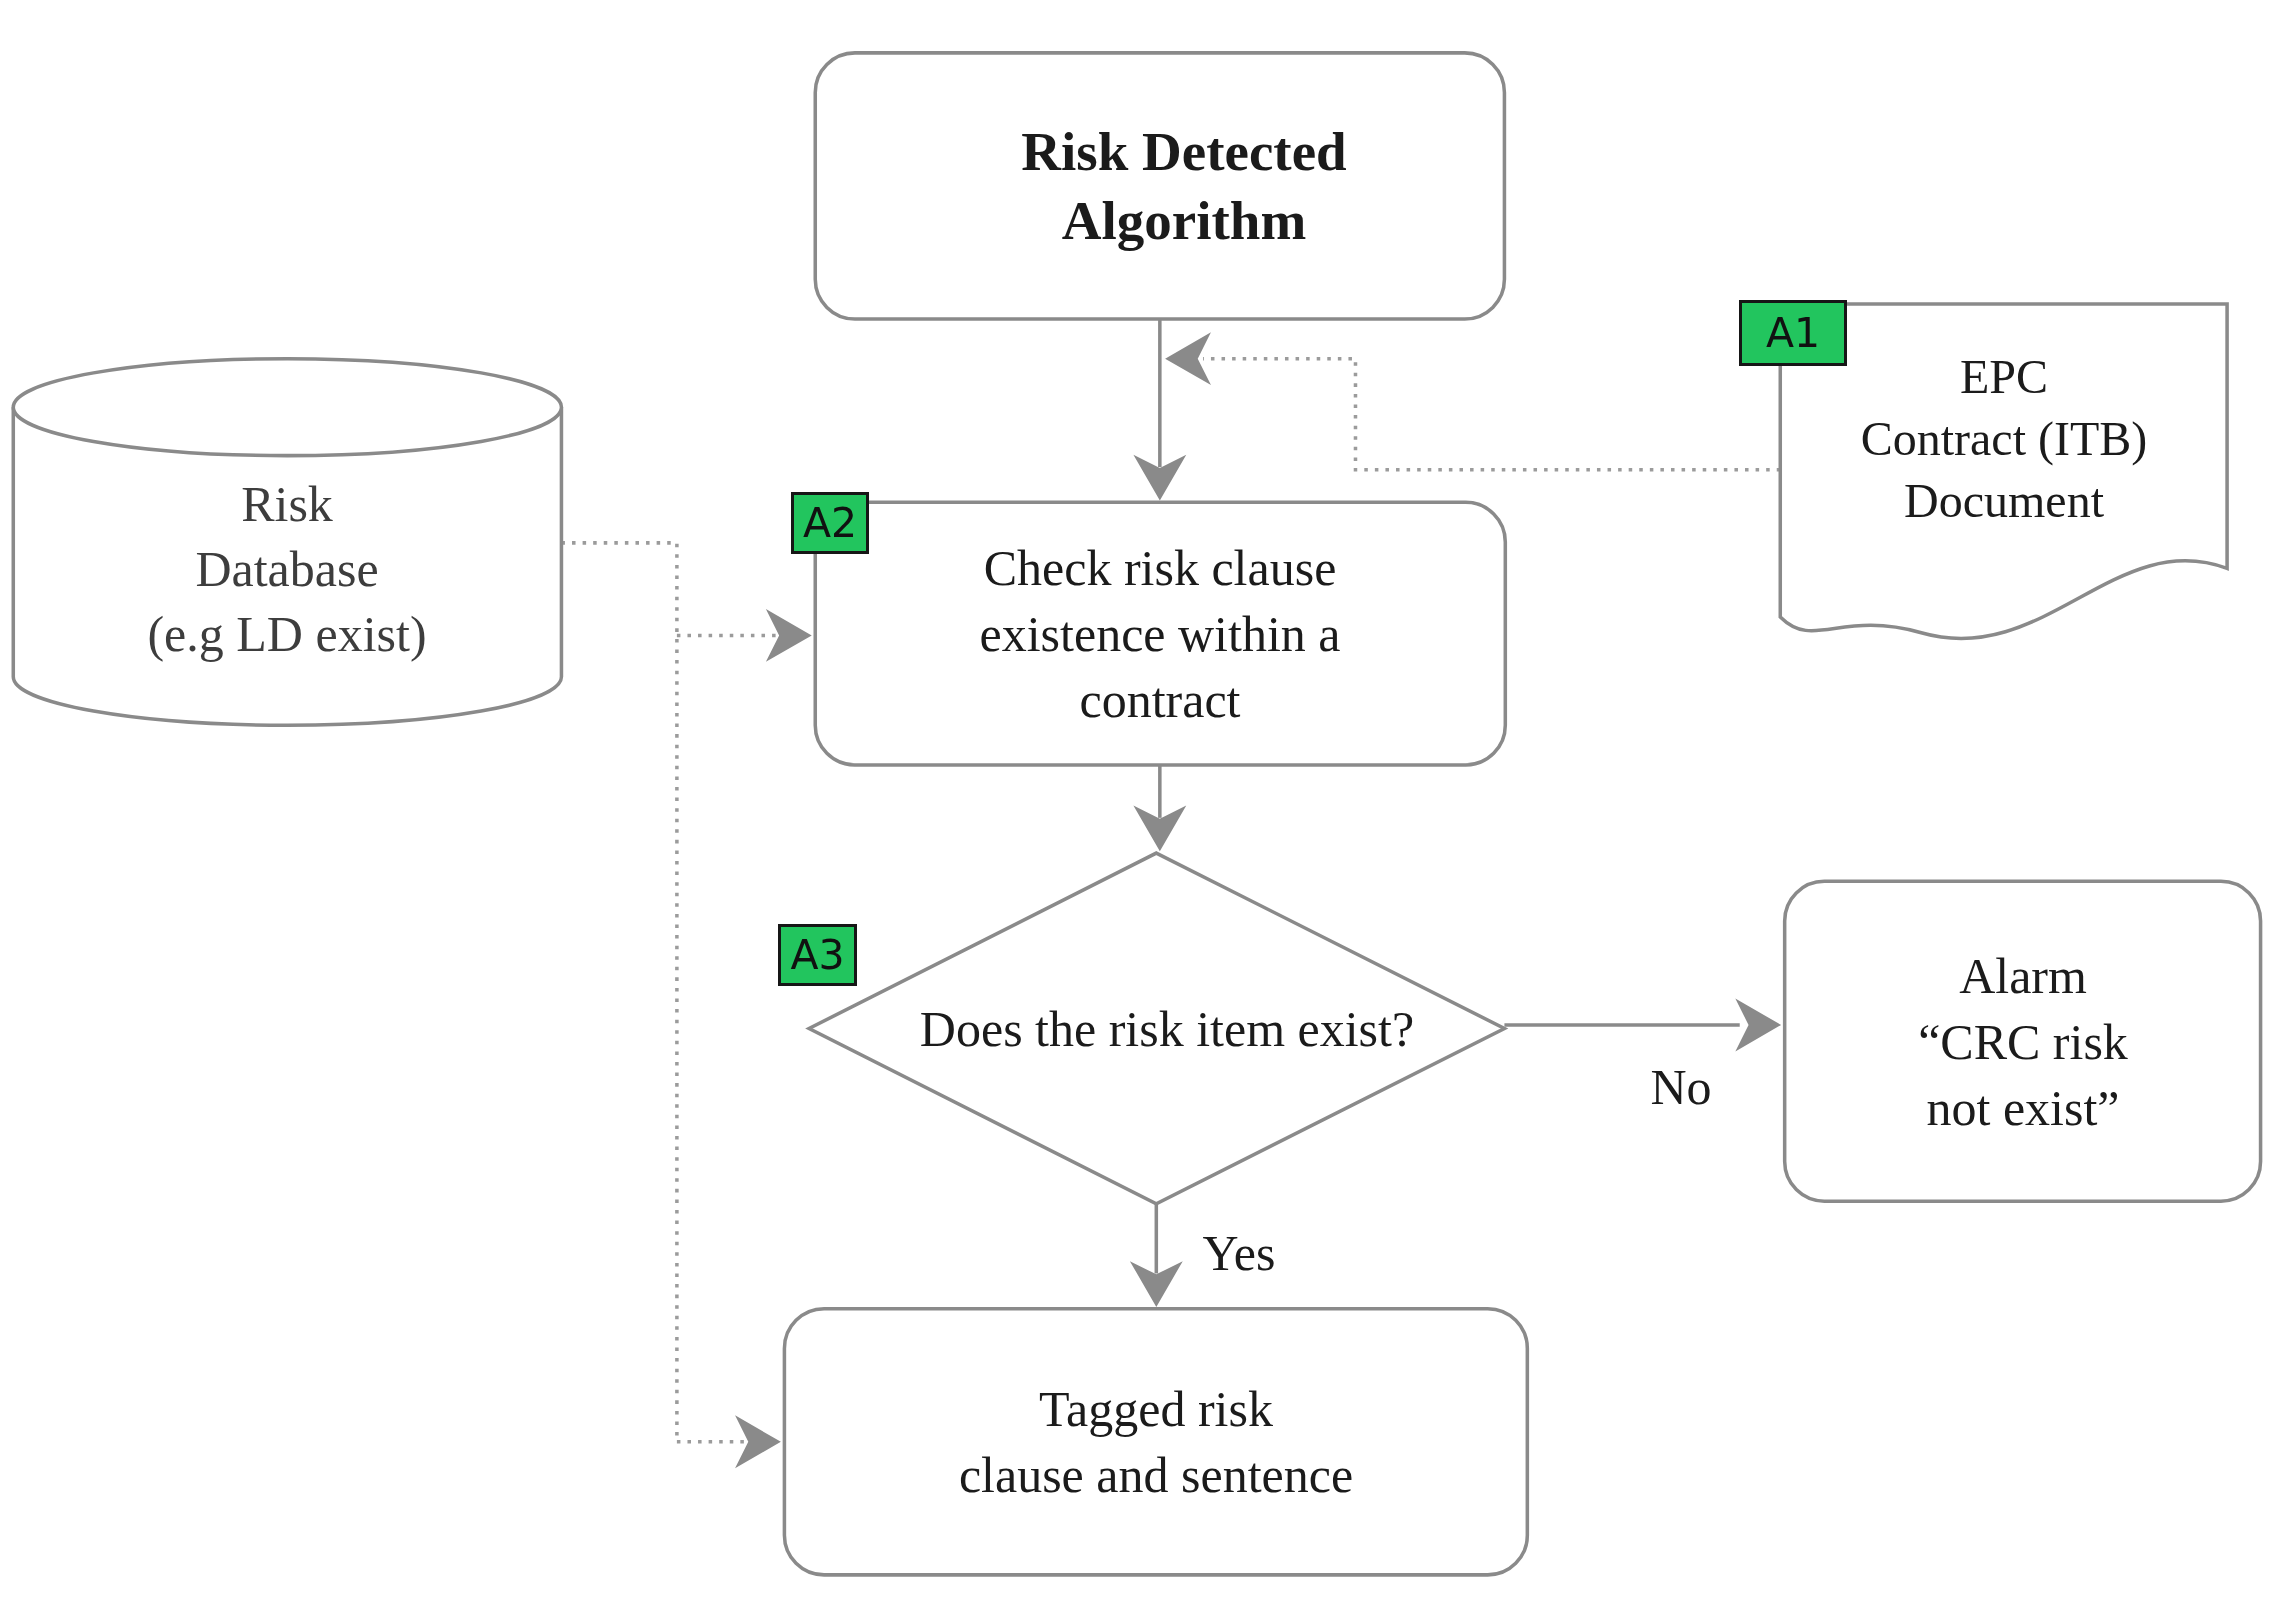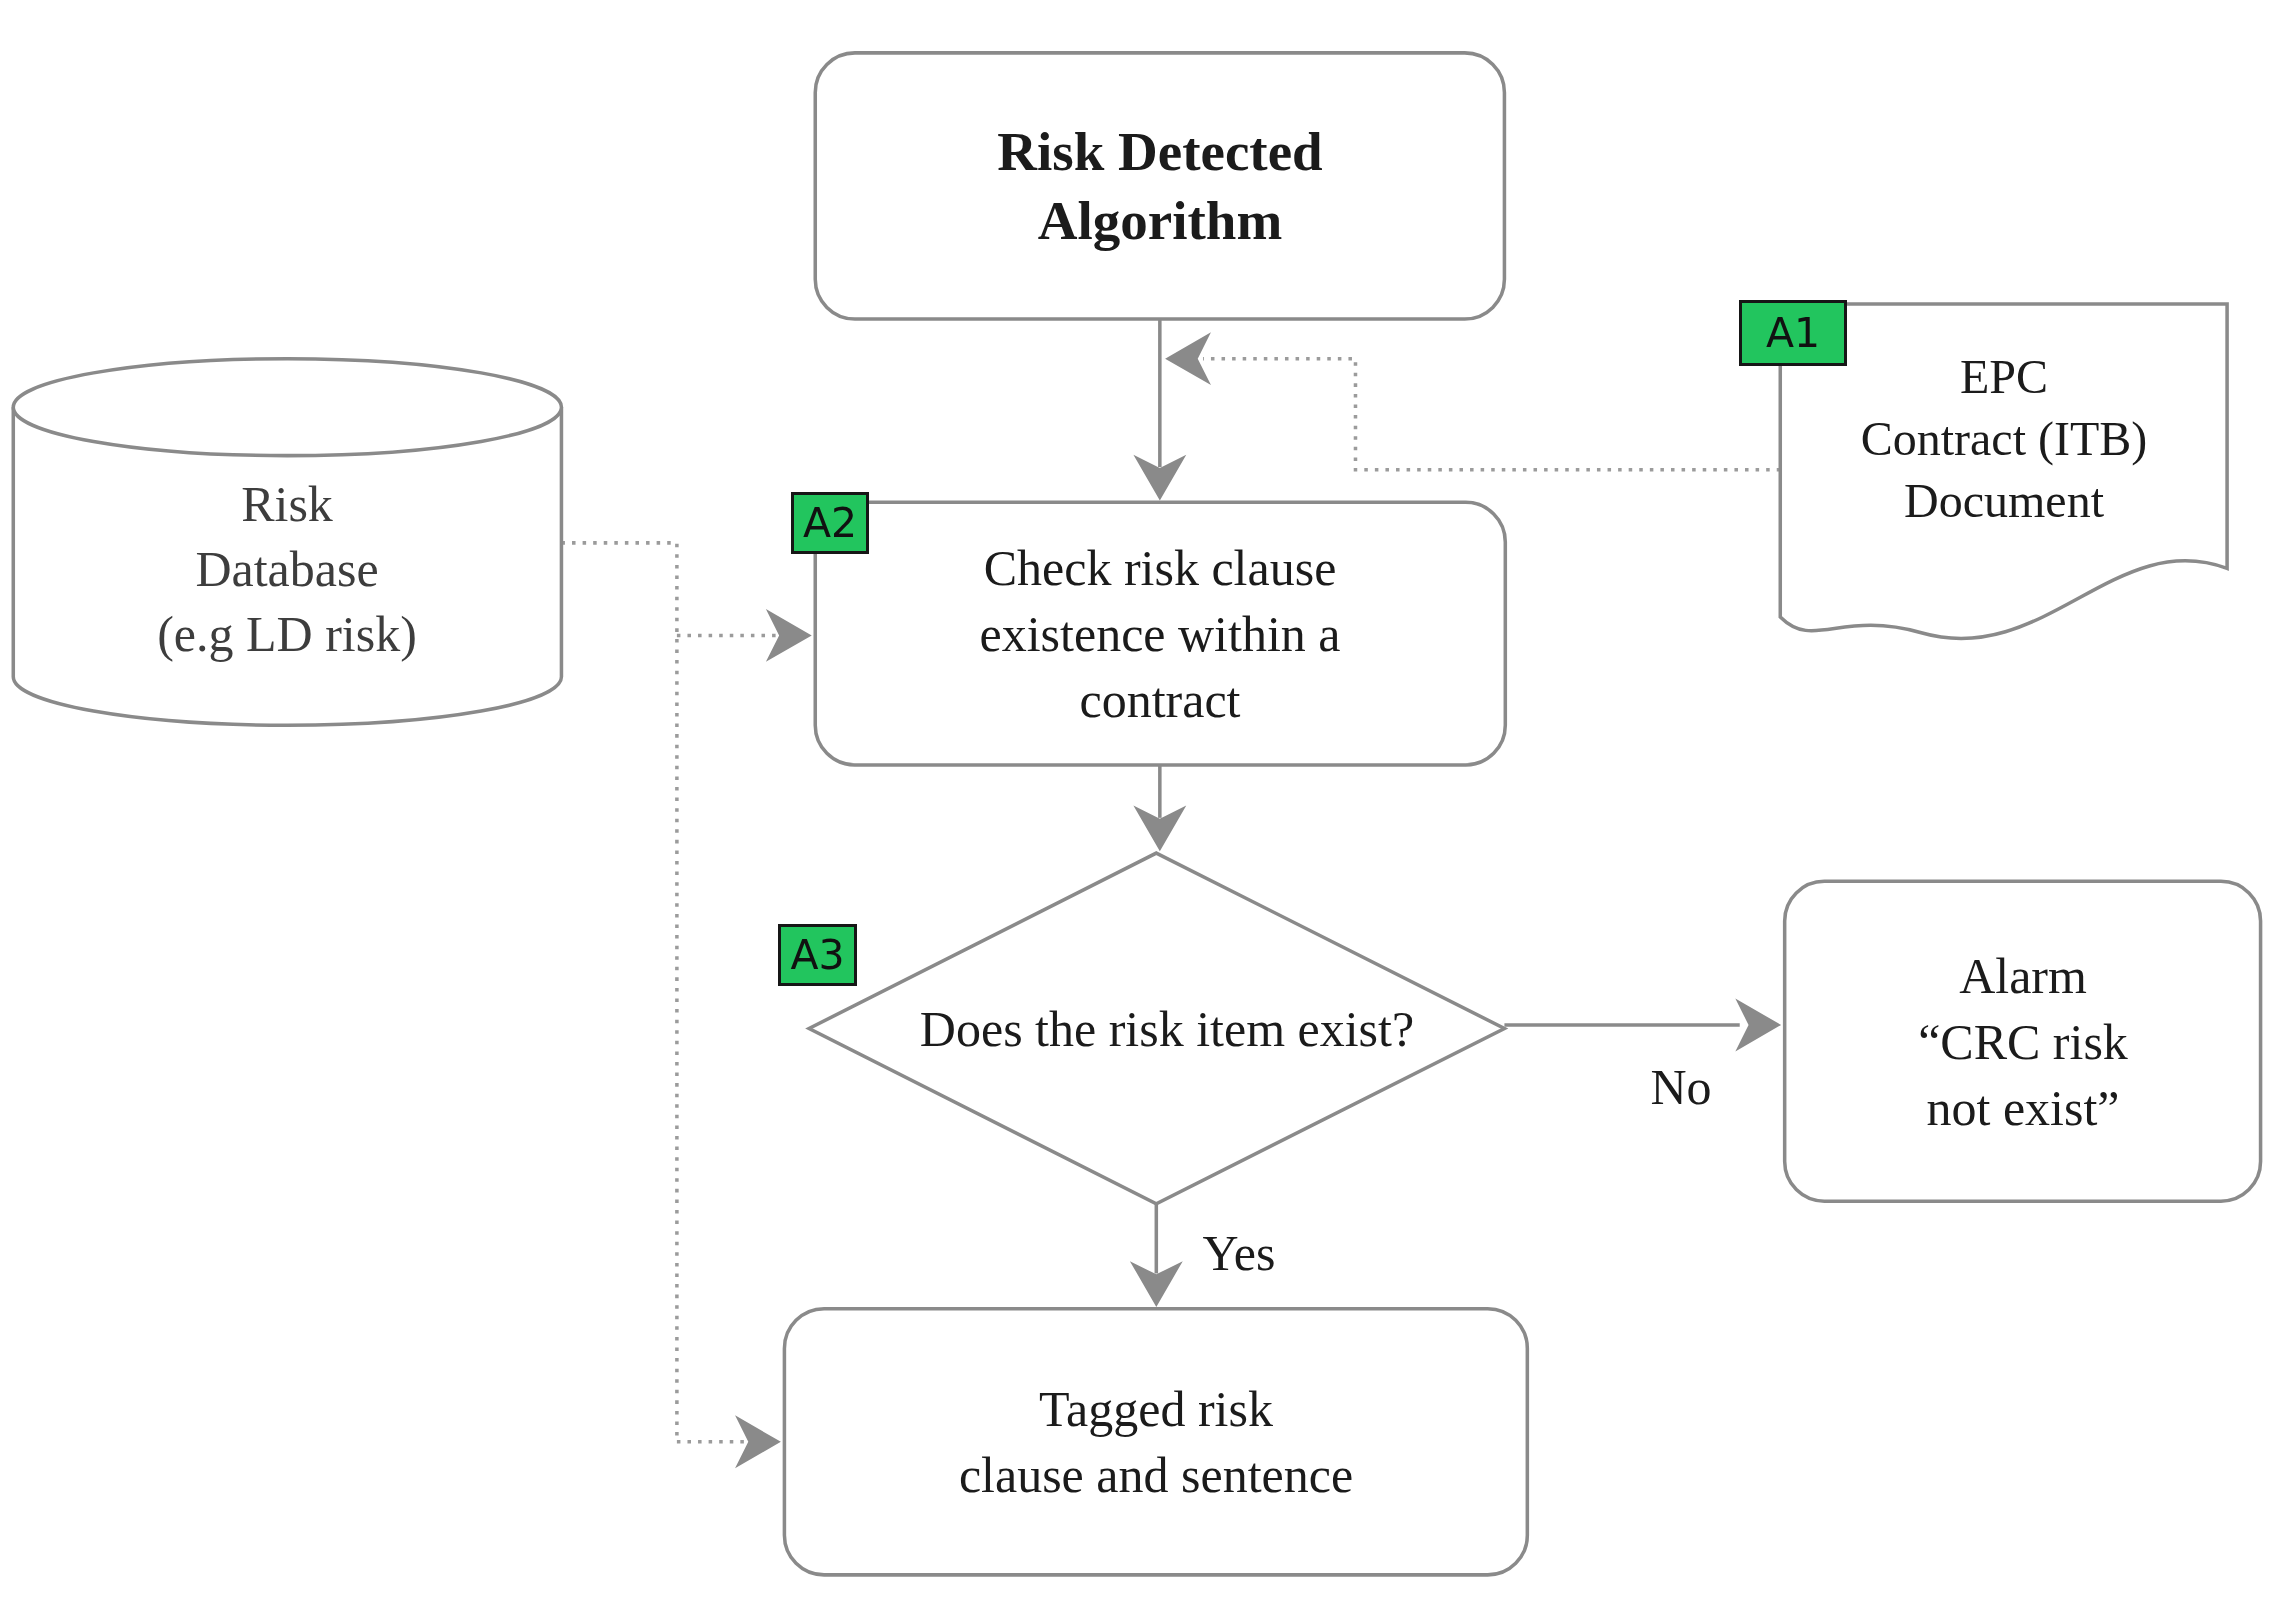--- a/index.html
+++ b/index.html
@@ -86,35 +86,35 @@
 
     <rect class="shape" x="925" y="570" width="783" height="298" rx="45" ry="45"></rect>
 
     <path class="shape" d="M 1312 968 L 1707 1167 L 1312 1366 L 918 1167 Z"></path>
 
     <rect class="shape" x="2025" y="1000" width="540" height="363" rx="45" ry="45"></rect>
 
     <rect class="shape" x="890" y="1485" width="843" height="302" rx="45" ry="45"></rect>
   </svg>
 
-  <div class="node-text bold" style="left:1160px;top:186px;">
+  <div class="node-text bold" style="left:1184px;top:186px;">
     <div>Risk Detected</div>
     <div>Algorithm</div>
   </div>
 
   <div class="node-text" style="left:2004px;top:439px;line-height:62px;font-size:48px;justify-content:flex-end;">
     <div>EPC</div>
     <div>Contract (ITB)</div>
     <div>Document</div>
   </div>
 
   <div class="node-text db" style="left:287px;top:569px;">
     <div>Risk</div>
     <div>Database</div>
-    <div>(e.g LD risk)</div>
+    <div>(e.g LD exist)</div>
   </div>
 
   <div class="node-text" style="left:1160px;top:634px;">
     <div>Check risk clause</div>
     <div>existence within a</div>
     <div>contract</div>
   </div>
 
   <div class="node-text" style="left:1167px;top:1029px;">
     <div>Does the risk item exist?</div>

